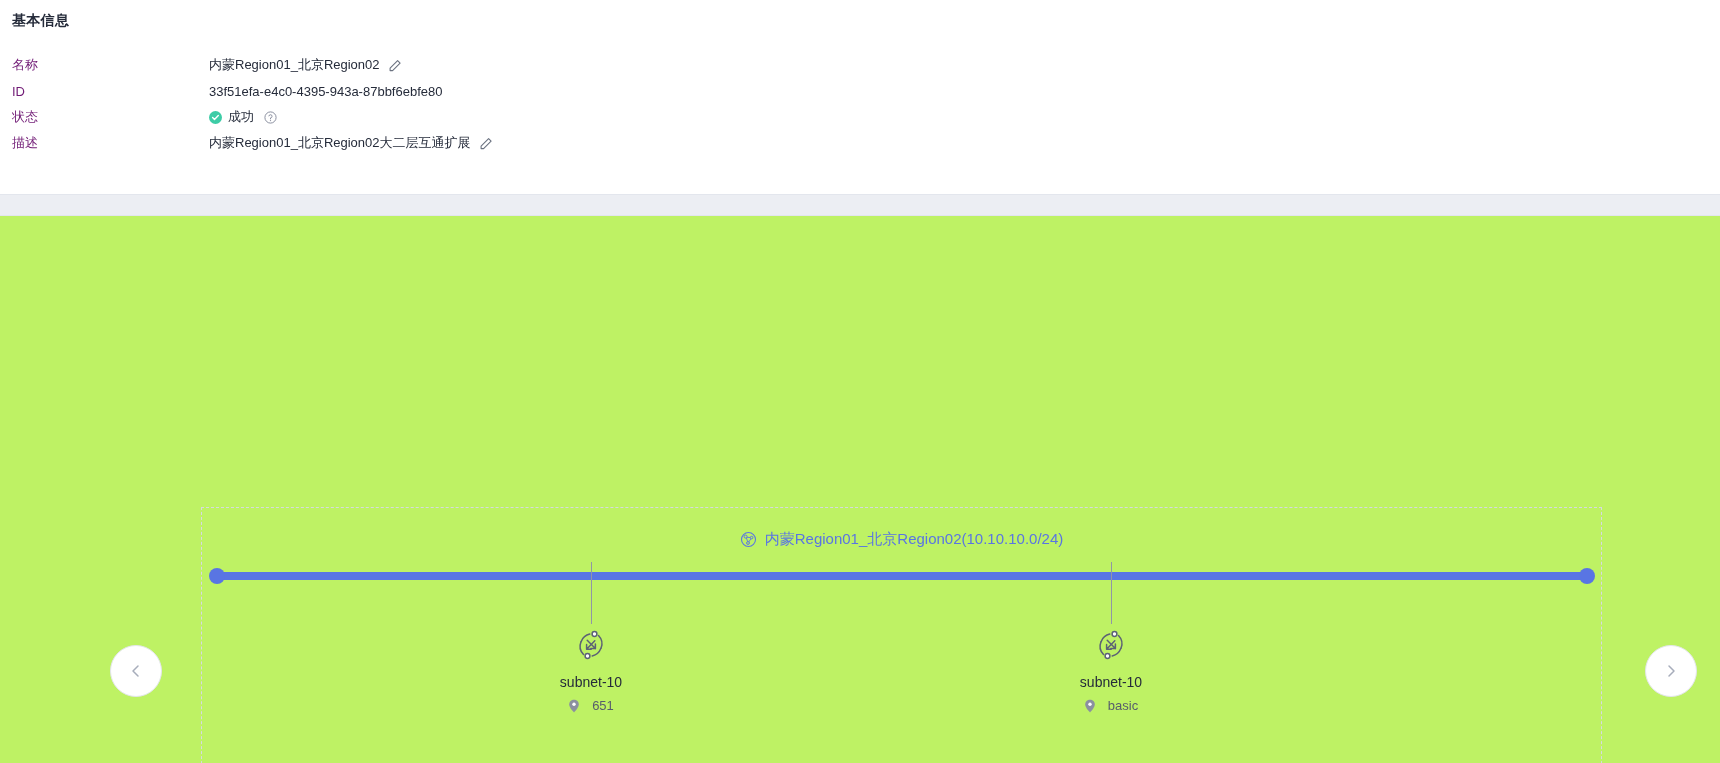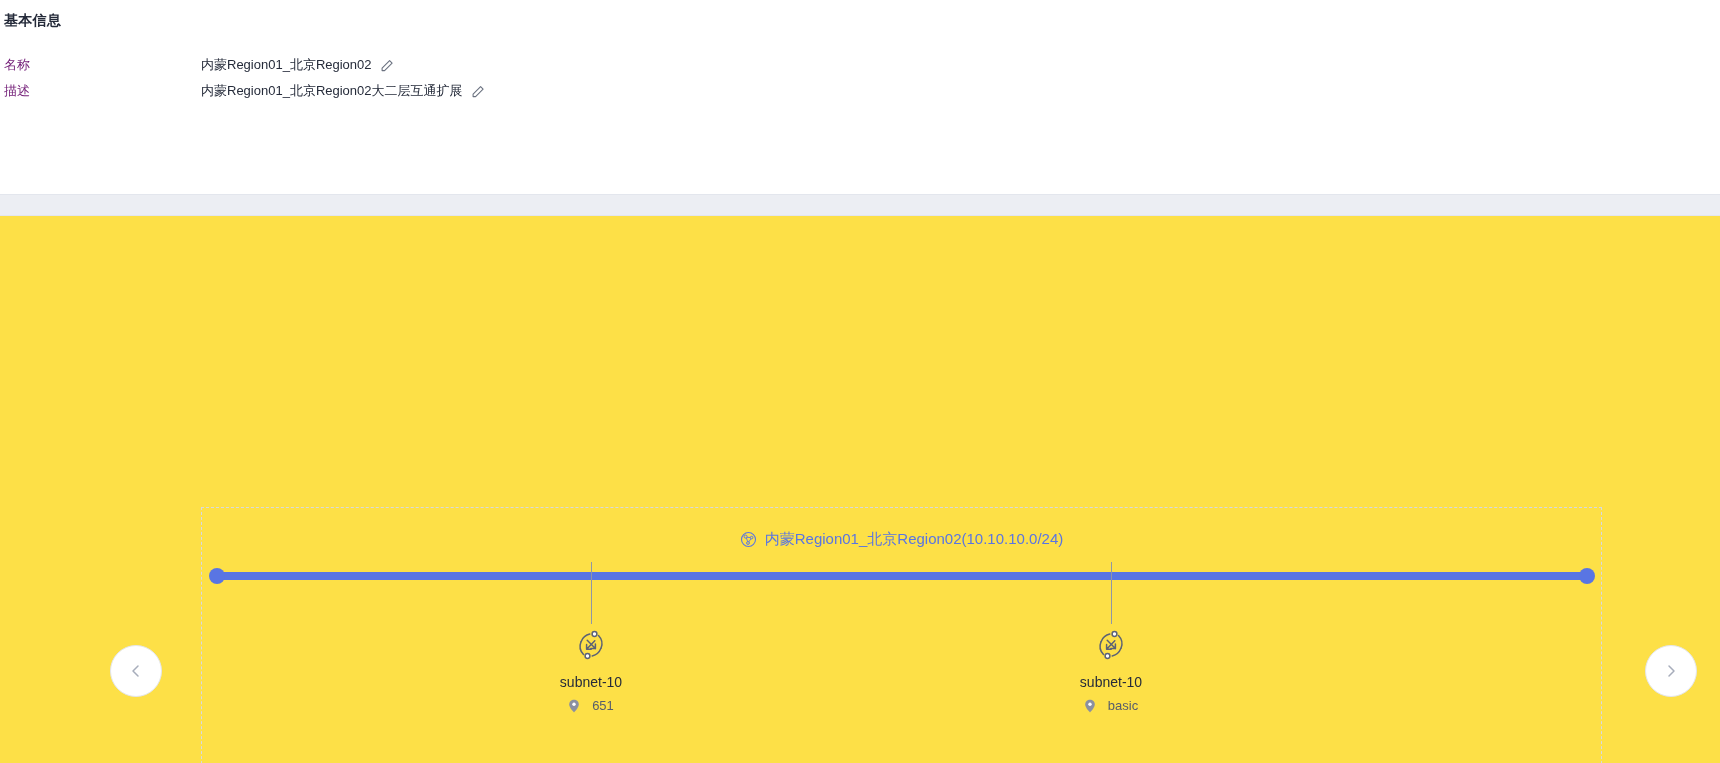--- a/index.html
+++ b/index.html
@@ -10,21 +10,21 @@
     background: #ffffff;
     font-family: "Liberation Sans", "DejaVu Sans", sans-serif;
     font-size: 14px;
     color: #252b3a;
     overflow: hidden;
     position: relative;
   }
 
   
   .basic-section {
-    padding: 12px 0 0 4px;
+    padding: 12px 0 0 12px;
     height: 194px;
     position: relative;
   }
 
   .section-title {
     font-size: 14px;
     font-weight: bold;
     color: #252b3a;
     letter-spacing: .3px;
     margin-bottom: 22px;
@@ -98,21 +98,21 @@
     background: #eceef3;
     border-top: 1px solid #e3e6ed;
     border-bottom: 1px solid #e3e6ed;
   }
 
   
   .topology {
     position: relative;
     width: 100%;
     height: 547px;
-    background: #fde047;
+    background: #bef264;
   }
 
   .nav-arrow {
     position: absolute;
     top: 455px;
     width: 52px;
     height: 52px;
     border-radius: 50%;
     border: 1px solid #e4e6ec;
     background: #fff;
@@ -239,22 +239,48 @@
     <div class="info-value">
       <span>内蒙Region01_北京Region02</span>
       <span class="edit-icon">
         <svg width="14" height="14" viewBox="0 0 14 14">
           <path d="M9.6 1.6 L12.1 4.1 L4.6 11.6 L2.1 11.6 L2.1 9.1 Z" fill="none" stroke="#6b7280" stroke-width="1.1" stroke-linejoin="round"></path>
         </svg>
       </span>
     </div>
   </div>
 
-
-
+  <div class="info-row">
+    <div class="info-label">ID</div>
+    <div class="info-value">
+      <span>33f51efa-e4c0-4395-943a-87bbf6ebfe80</span>
+    </div>
+  </div>
+
+
+  <div class="info-row">
+    <div class="info-label">状态</div>
+    <div class="info-value">
+      <span class="status-wrap">
+        <span class="status-check">
+          <svg width="9" height="9" viewBox="0 0 9 9">
+            <path d="M1.6 4.6 L3.5 6.5 L7.3 2.6" fill="none" stroke="#ffffff" stroke-width="1.4" stroke-linecap="round" stroke-linejoin="round"></path>
+          </svg>
+        </span>
+        <span>成功</span>
+      </span>
+      <span class="help-icon">
+        <svg width="13" height="13" viewBox="0 0 13 13">
+          <circle cx="6.5" cy="6.5" r="5.6" fill="none" stroke="#8b90a0" stroke-width="1"></circle>
+          <path d="M4.9 4.9 a1.6 1.6 0 1 1 1.6 2 v1" fill="none" stroke="#8b90a0" stroke-width="1" stroke-linecap="round"></path>
+          <circle cx="6.5" cy="9.6" r="0.65" fill="#8b90a0"></circle>
+        </svg>
+      </span>
+    </div>
+  </div>
 
   <div class="info-row">
     <div class="info-label">描述</div>
     <div class="info-value">
       <span>内蒙Region01_北京Region02大二层互通扩展</span>
       <span class="edit-icon">
         <svg width="14" height="14" viewBox="0 0 14 14">
           <path d="M9.6 1.6 L12.1 4.1 L4.6 11.6 L2.1 11.6 L2.1 9.1 Z" fill="none" stroke="#6b7280" stroke-width="1.1" stroke-linejoin="round"></path>
         </svg>
       </span>

